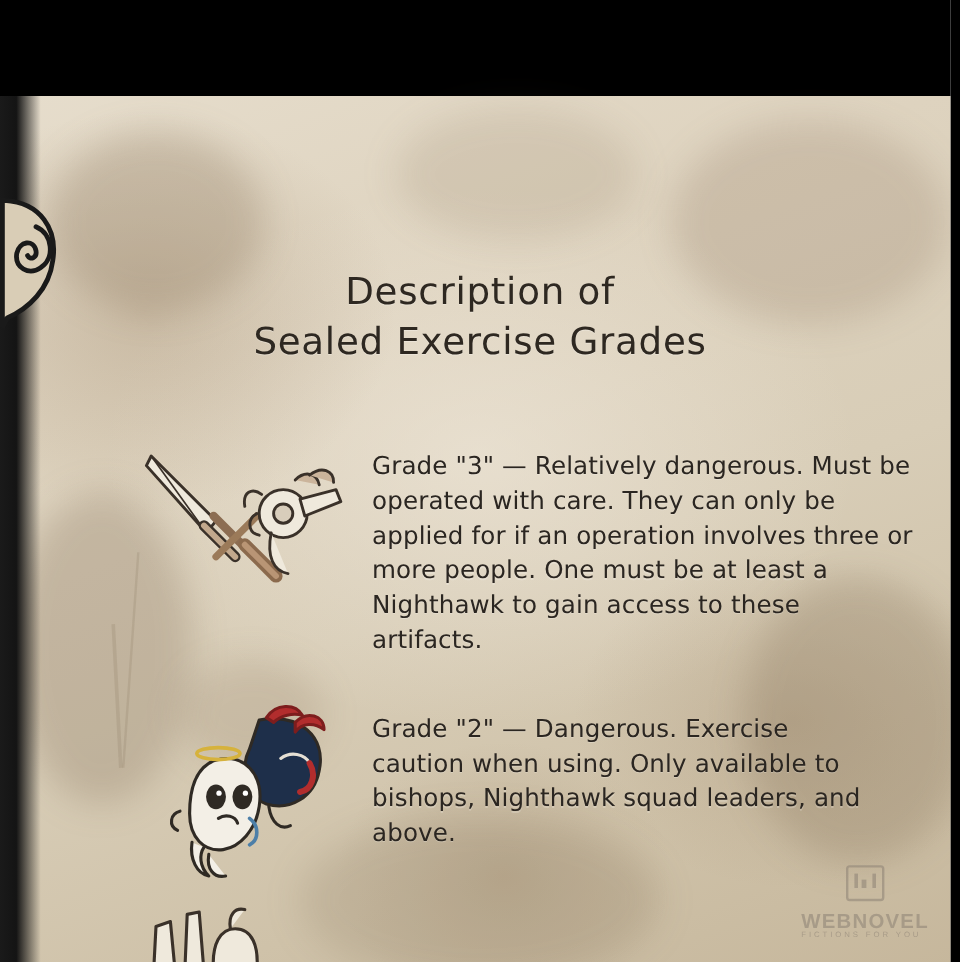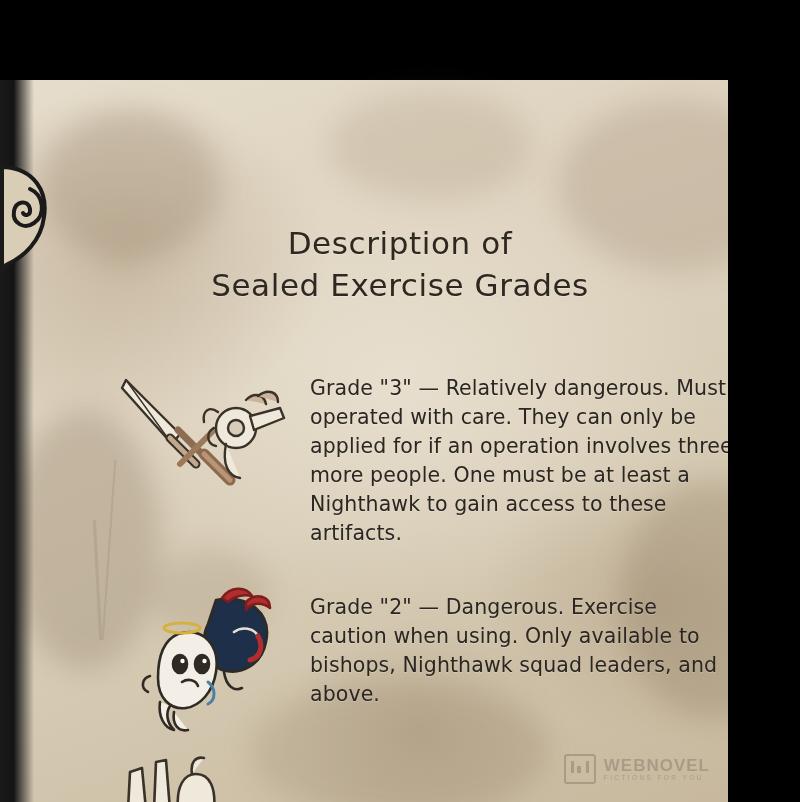--- a/index.html
+++ b/index.html
@@ -2,21 +2,21 @@
 <html><head>
 <meta charset="utf-8">
 <style>
   html, body {
     margin: 0;
     padding: 0;
     background: #000;
   }
   #page {
     position: relative;
-    width: 728px;
+    width: 792px;
     height: 802px;
     overflow: hidden;
     background: #ffffff;
     font-family: "DejaVu Sans", sans-serif;
   }
 
   
   .top-band {
     position: absolute;
     left: 0; top: 0;
@@ -115,20 +115,21 @@
 
   
   .watermark {
     position: absolute;
     right: 18px;
     bottom: 18px;
     display: flex;
     align-items: center;
     gap: 8px;
     opacity: 0.55;
+    flex-direction: column;
   }
   .wm-logo {
     width: 28px; height: 26px;
     border: 2px solid #8d8275;
     border-radius: 3px;
     position: relative;
   }
   .wm-logo::before,
   .wm-logo::after {
     content: "";

